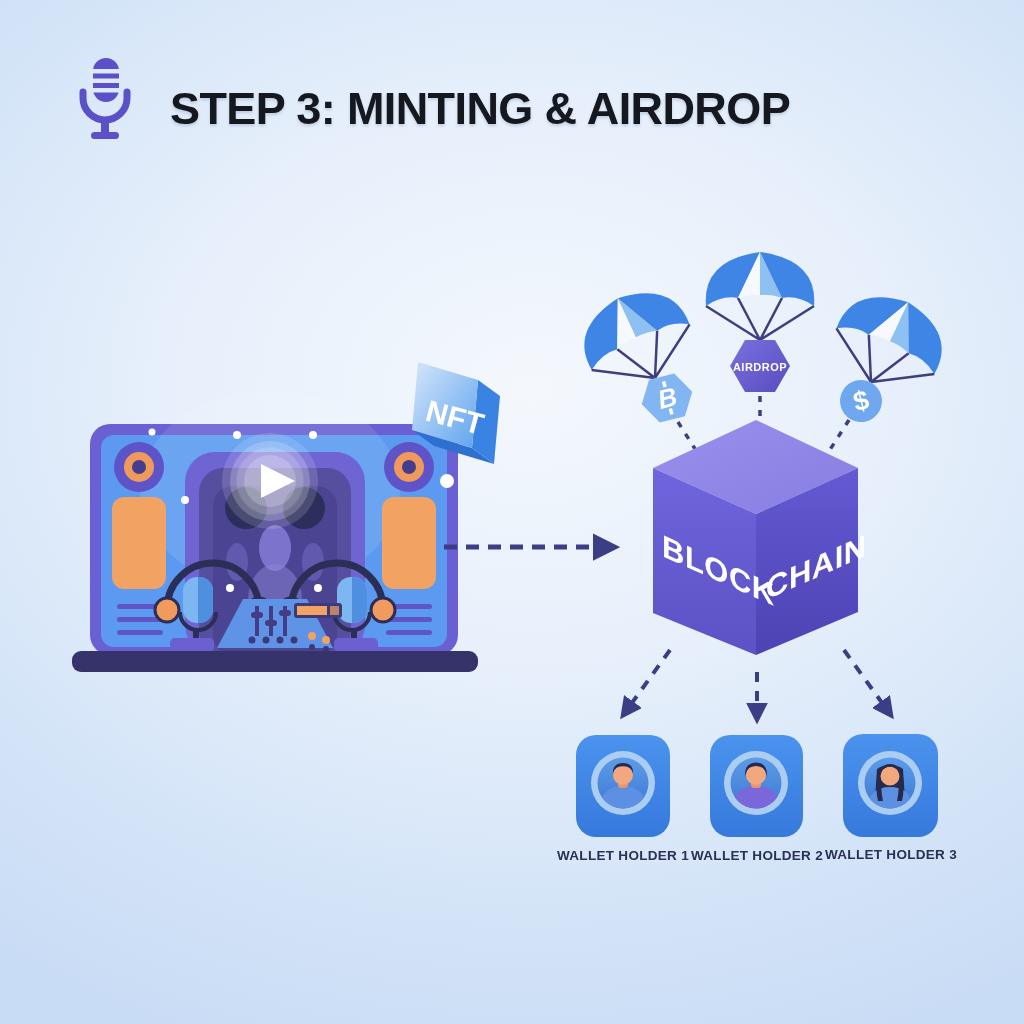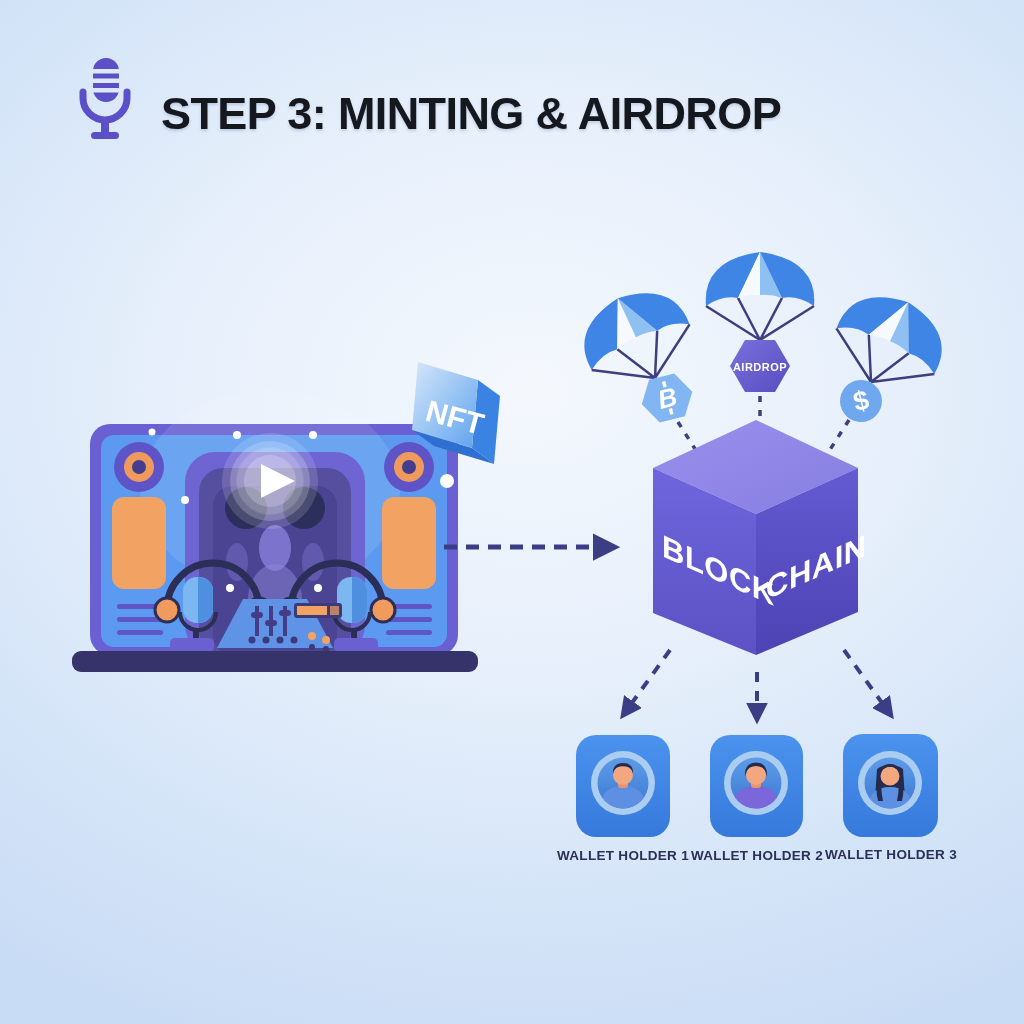--- a/index.html
+++ b/index.html
@@ -1,21 +1,21 @@
 <!DOCTYPE html>
 <html><head>
 <meta charset="utf-8">
 <style>
   html,body{margin:0;padding:0;}
   .canvas{
     position:relative;width:1024px;height:1024px;overflow:hidden;
     font-family:"Liberation Sans",sans-serif;
     background:radial-gradient(ellipse 900px 700px at 52% 38%, #f4f8fd 0%, #e6effb 42%, #d5e5f8 72%, #c9dcf5 100%);
   }
-  .header{position:absolute;left:76px;top:56px;display:flex;align-items:center;gap:27px;}
+  .header{position:absolute;left:76px;top:56px;display:flex;align-items:flex-start;gap:36px;}
   .title{
     font-size:45px;font-weight:800;color:#15181f;letter-spacing:-0.6px;line-height:1;
     margin-top:30px;text-shadow:0 2px 3px rgba(100,120,160,.28);white-space:nowrap;
   }
   .scene{position:absolute;left:0;top:0;}
   svg text{font-family:"Liberation Sans",sans-serif;}
 </style>
 </head>
 <body>
 

